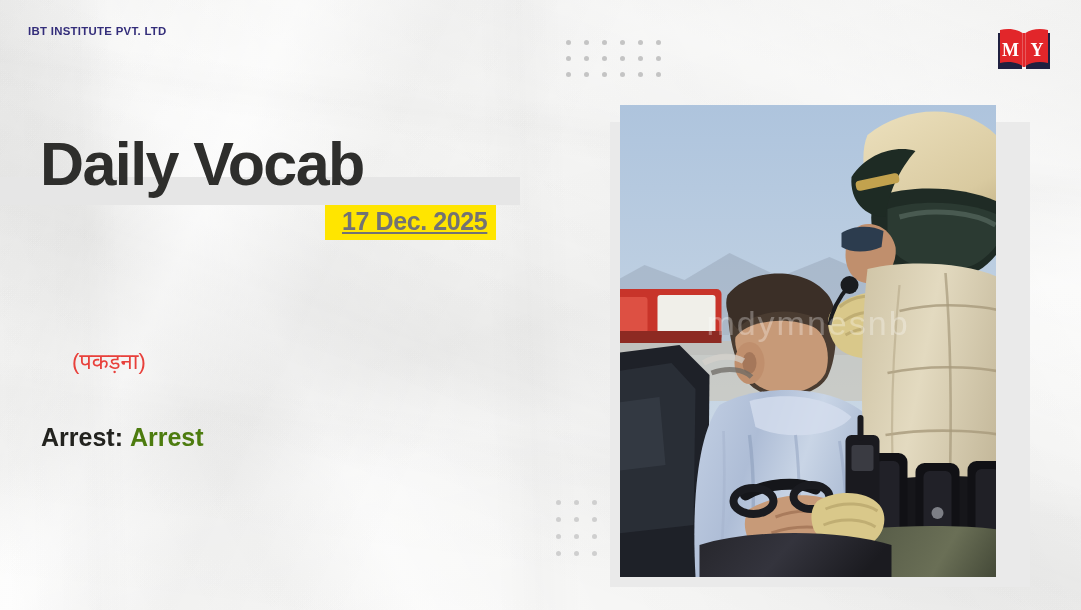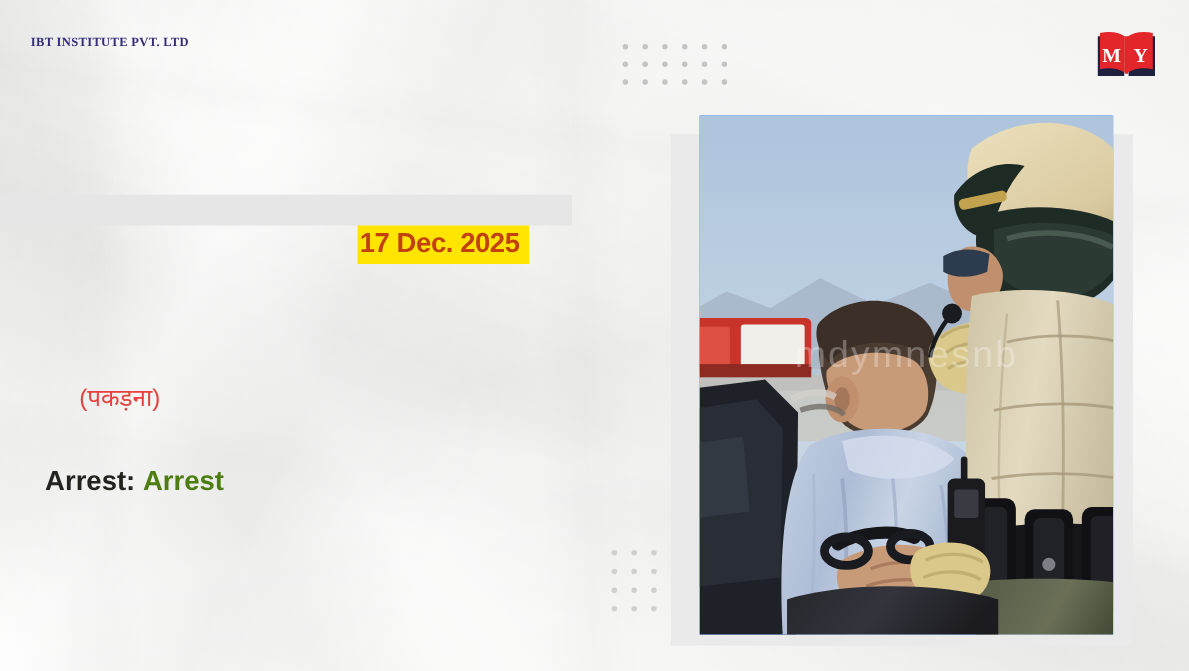--- a/index.html
+++ b/index.html
@@ -55,26 +55,26 @@
     font-family: "Liberation Serif", serif;
     font-weight: bold;
     font-size: 54px;
     line-height: 0.95;
     color: #332d7a;
     letter-spacing: -1px;
     font-style: normal;
     -webkit-text-stroke: 1.6px #332d7a;
   }
   .ibt-sub {
-    font-family: Liberation Serif, serif;
+    font-family: Liberation Sans, sans-serif;
     font-weight: bold;
     font-size: 11.4px;
     letter-spacing: 0.3px;
     color: #332d7a;
-    margin-top: 9px;
+    margin-top: 1px;
     white-space: nowrap;
   }
 
   
   .my-logo {
     position: absolute;
     right: 28px;
     top: 26px;
     width: 58px;
     height: 48px;
@@ -124,27 +124,28 @@
     color: #2e2e2c;
     letter-spacing: -1.6px;
     line-height: 1;
     white-space: nowrap;
   }
   .date-chip {
     position: absolute;
     left: 325px;
     top: 205px;
     background: #ffe500;
-    padding: 4px 9px 6px 2px;
+    padding: 4px 9px 6px 17px;
     font-size: 25px;
     font-weight: bold;
-    color: #c2410c;
+    color: #737373;
     letter-spacing: -0.4px;
     line-height: 1;
     white-space: nowrap;
+    text-decoration: underline;
   }
 
   
   .word-main {
     position: absolute;
     left: 41px;
     top: 304px;
     font-size: 32px;
     font-weight: bold;
     color: #e22a28;
@@ -185,26 +186,26 @@
   .photo-backdrop {
     position: absolute;
     left: 610px;
     top: 122px;
     width: 420px;
     height: 465px;
     background: #eaeaea;
   }
   .photo-frame {
     position: absolute;
-    left: 636px;
+    left: 620px;
     top: 105px;
     width: 376px;
     height: 472px;
     overflow: hidden;
-    background: #3b82f6;
+    background: #c2410c;
   }
 
   .photo-svg { display: block; width: 100%; height: 100%; }
 
   .watermark {
     position: absolute;
     left: 0;
     top: 0;
     width: 100%;
     height: 100%;
@@ -274,20 +275,21 @@
       <span class="dot"></span>
     <span class="dot"></span>
       <span class="dot"></span>
       <span class="dot"></span>
     <span class="dot"></span>
       <span class="dot"></span>
       <span class="dot"></span>
   </div>
 
   <div class="title-band"></div>
+  <div class="title-main">Daily Vocab</div>
   <div class="date-chip">17 Dec. 2025</div>
 
   <div class="word-hindi">(पकड़ना)</div>
   <div class="meaning-row">
     <span class="meaning-label">Arrest:</span>
     <span class="meaning-value">Arrest</span>
   </div>
 
   <div class="photo-backdrop"></div>
   <div class="photo-frame">

